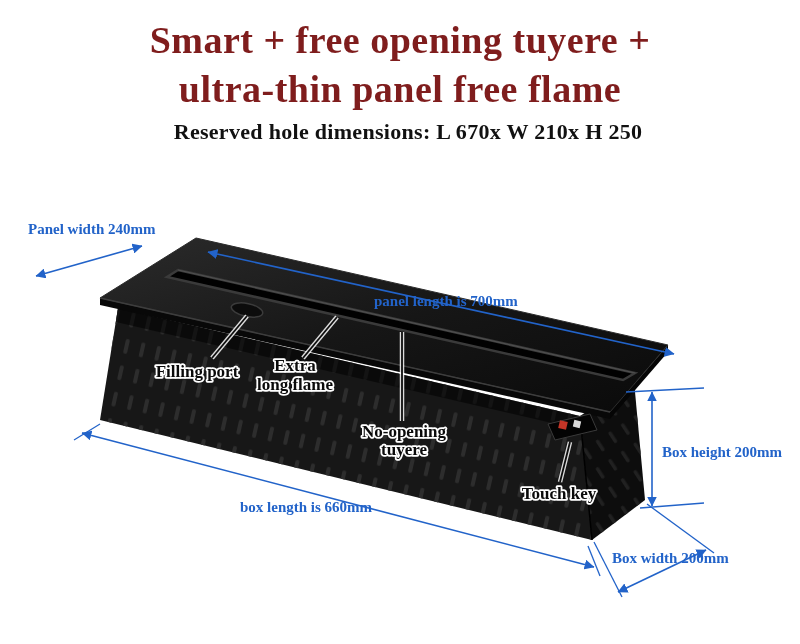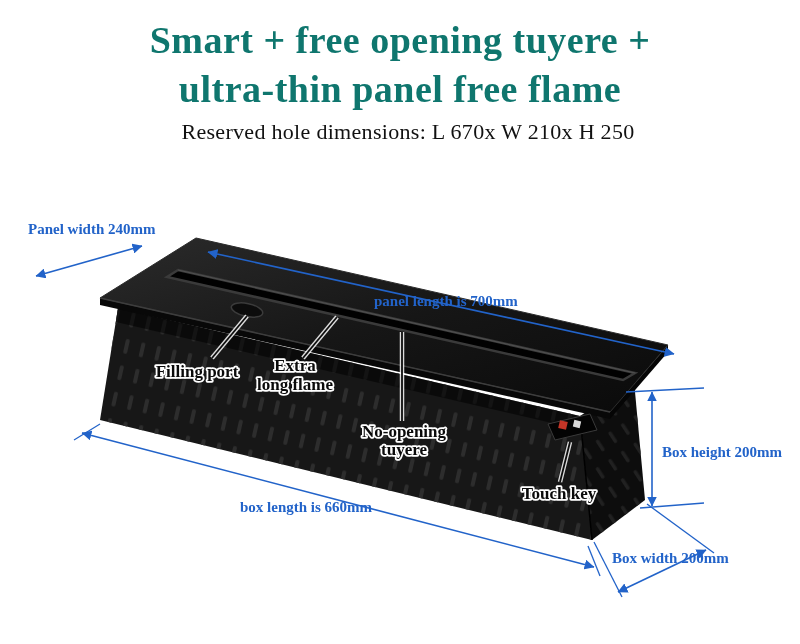--- a/index.html
+++ b/index.html
@@ -9,26 +9,26 @@
     background:#ffffff;
     overflow:hidden;
     font-family:"Liberation Serif", serif;
   }
   header{position:absolute;top:0;left:0;width:800px;text-align:center;z-index:2;}
   h1{
     margin:16px 0 4px 0;
     font-size:38px;
     line-height:1.3;
     font-weight:bold;
-    color:#0f766e;
+    color:#7f1d1d;
     letter-spacing:.5px;
   }
   .subtitle{
     font-size:22px;
-    font-weight:normal;
+    font-weight:bold;
     color:#111111;
     letter-spacing:.3px;
     padding-left:16px;
   }
   svg.figure{position:absolute;top:0;left:0;z-index:1;}
   .dim-text{
     font-family:"Liberation Serif", serif;
     font-weight:bold;
     font-size:15px;
     fill:#2263c9;

